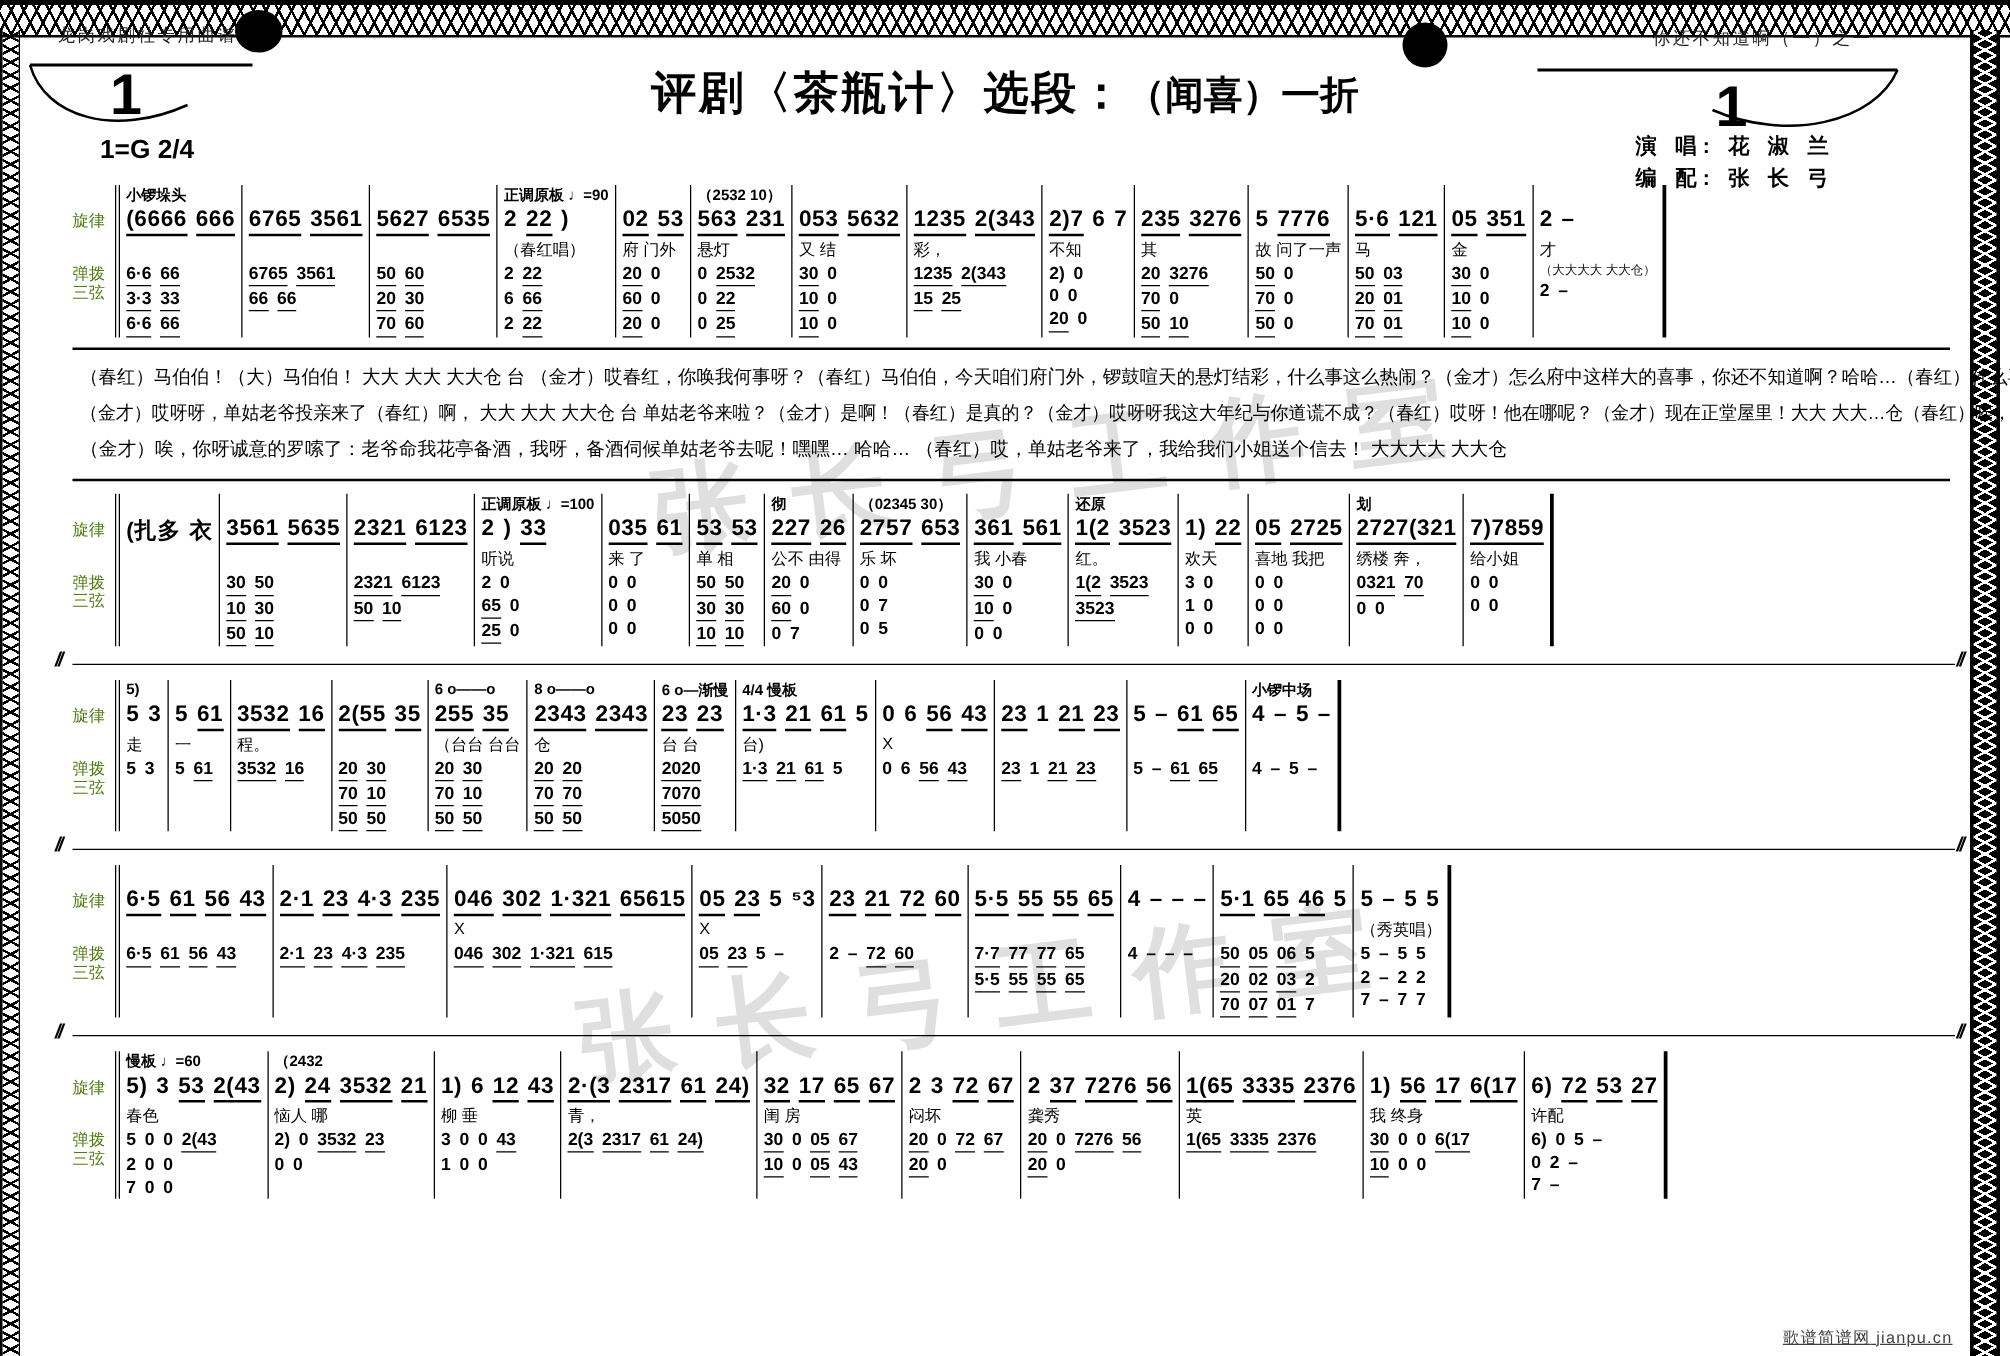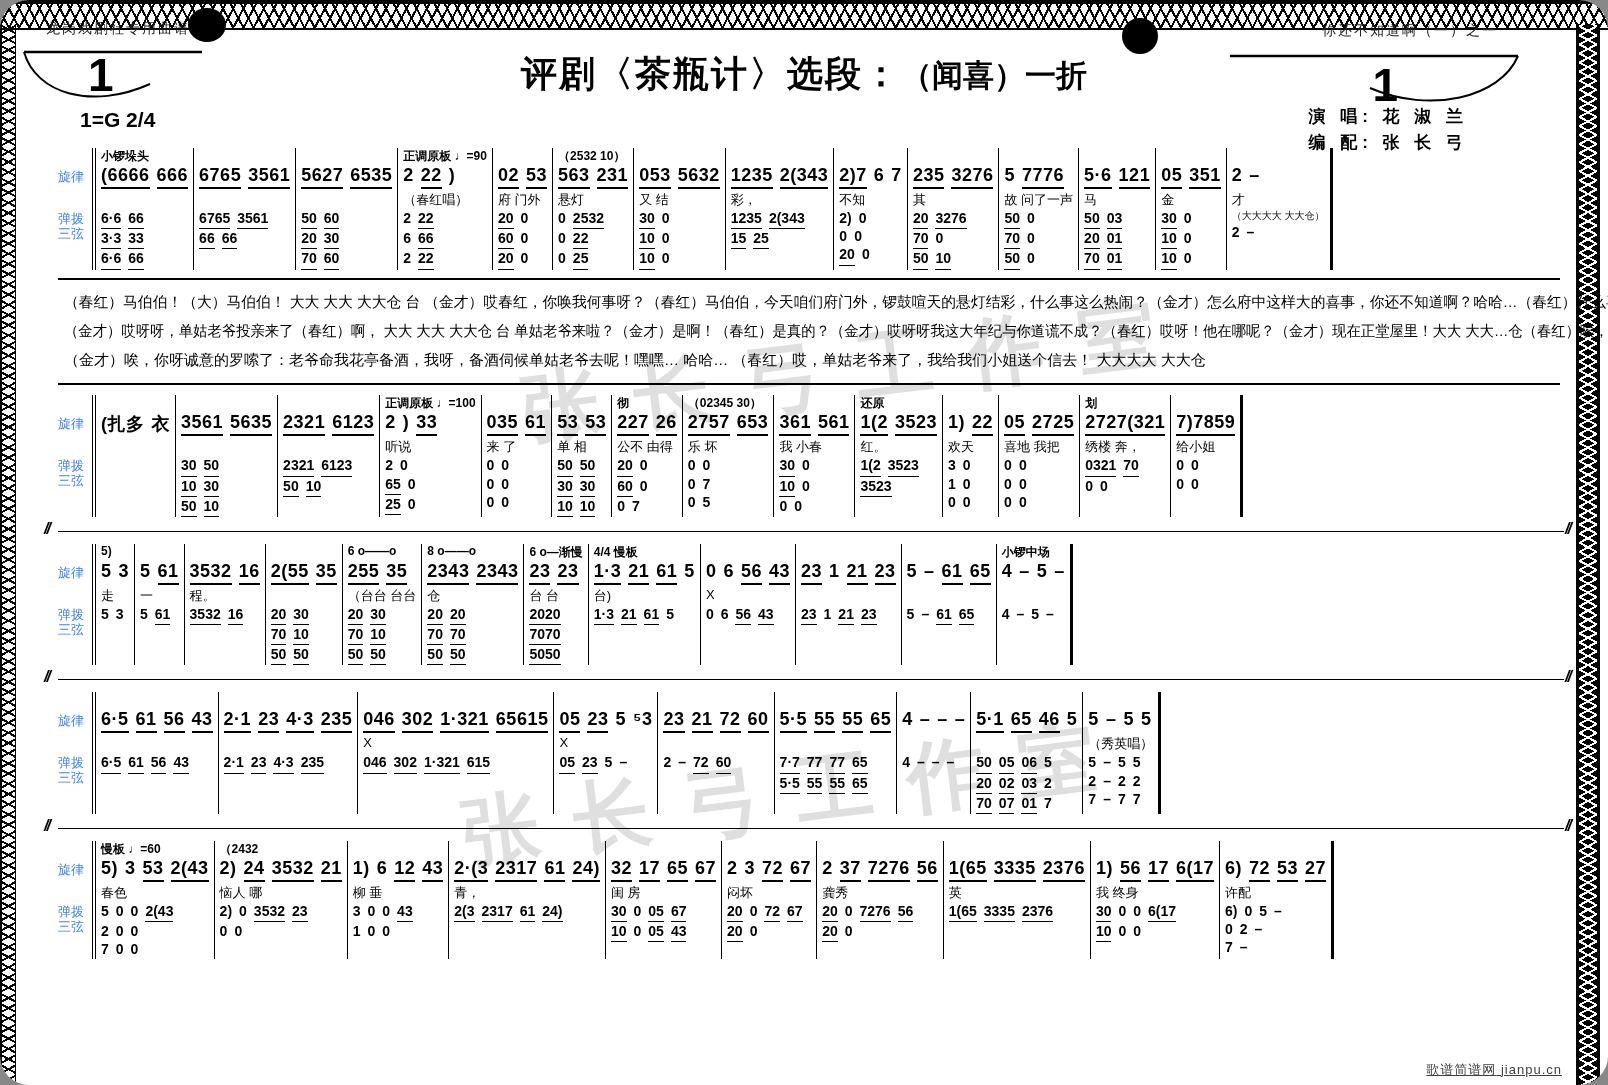--- a/index.html
+++ b/index.html
@@ -1,20 +1,19 @@
 <!DOCTYPE html>
 <html><head>
 <meta charset="utf-8">
 <style>
   html,body { margin:0; padding:0; background:#888; }
   .page {
     position:relative; width:1608px; height:1085px; background:#fff;
     font-family:"Liberation Sans", sans-serif; color:#000; overflow:hidden;
     margin:0 auto;
-    border-radius:29px;
   }
   
   .b-top {
     position:absolute; top:0; left:0; right:0; height:24px;
     border-top:4px solid #000; border-bottom:2px solid #000;
     background:
       repeating-linear-gradient(62deg,  transparent 0 7px, #000 7px 9px),
       repeating-linear-gradient(-62deg, transparent 0 7px, #000 7px 9px);
   }
   .b-left {
@@ -51,21 +50,21 @@
   .main-title { position:absolute; top:50px; left:0; right:0; text-align:center;
     font-weight:bold; white-space:nowrap; }
   .main-title .t1 { font-size:36px; letter-spacing:2px; }
   .main-title .t2 { font-size:31px; }
   .credits { position:absolute; top:104px; right:140px; text-align:left;
     font-size:17px; font-weight:bold; line-height:1.5; letter-spacing:5px; }
   .keysig { position:absolute; top:108px; left:80px; font-size:21px; font-weight:bold; }
   
   .score { position:absolute; top:148px; left:58px; right:44px; }
   .system { display:flex; margin-bottom:8px; }
-  .syslabel { flex:0 0 34px; position:relative; font-size:13px; color:#3b82f6; }
+  .syslabel { flex:0 0 34px; position:relative; font-size:13px; color:#4d7c0f; }
   .syslabel .lm { position:absolute; top:20px; left:0; writing-mode:horizontal-tb; }
   .syslabel .ls { position:absolute; left:0; line-height:1.15; }
   .bars { flex:1 1 auto; display:flex; align-items:stretch;
     border-left:4px double #000; transform-origin:left top; }
   .bar { border-right:1.2px solid #000; padding:0 5px; flex:0 1 auto;
     display:flex; flex-direction:column; }
   .bar:last-child { border-right:3px solid #000; }
   .ann { height:17px; font-size:12px; white-space:nowrap; font-weight:bold; }
   .mel { height:26px; font-size:18px; font-weight:bold; white-space:nowrap; letter-spacing:.5px; }
   .lyr { height:18px; font-size:13px; white-space:nowrap; }

